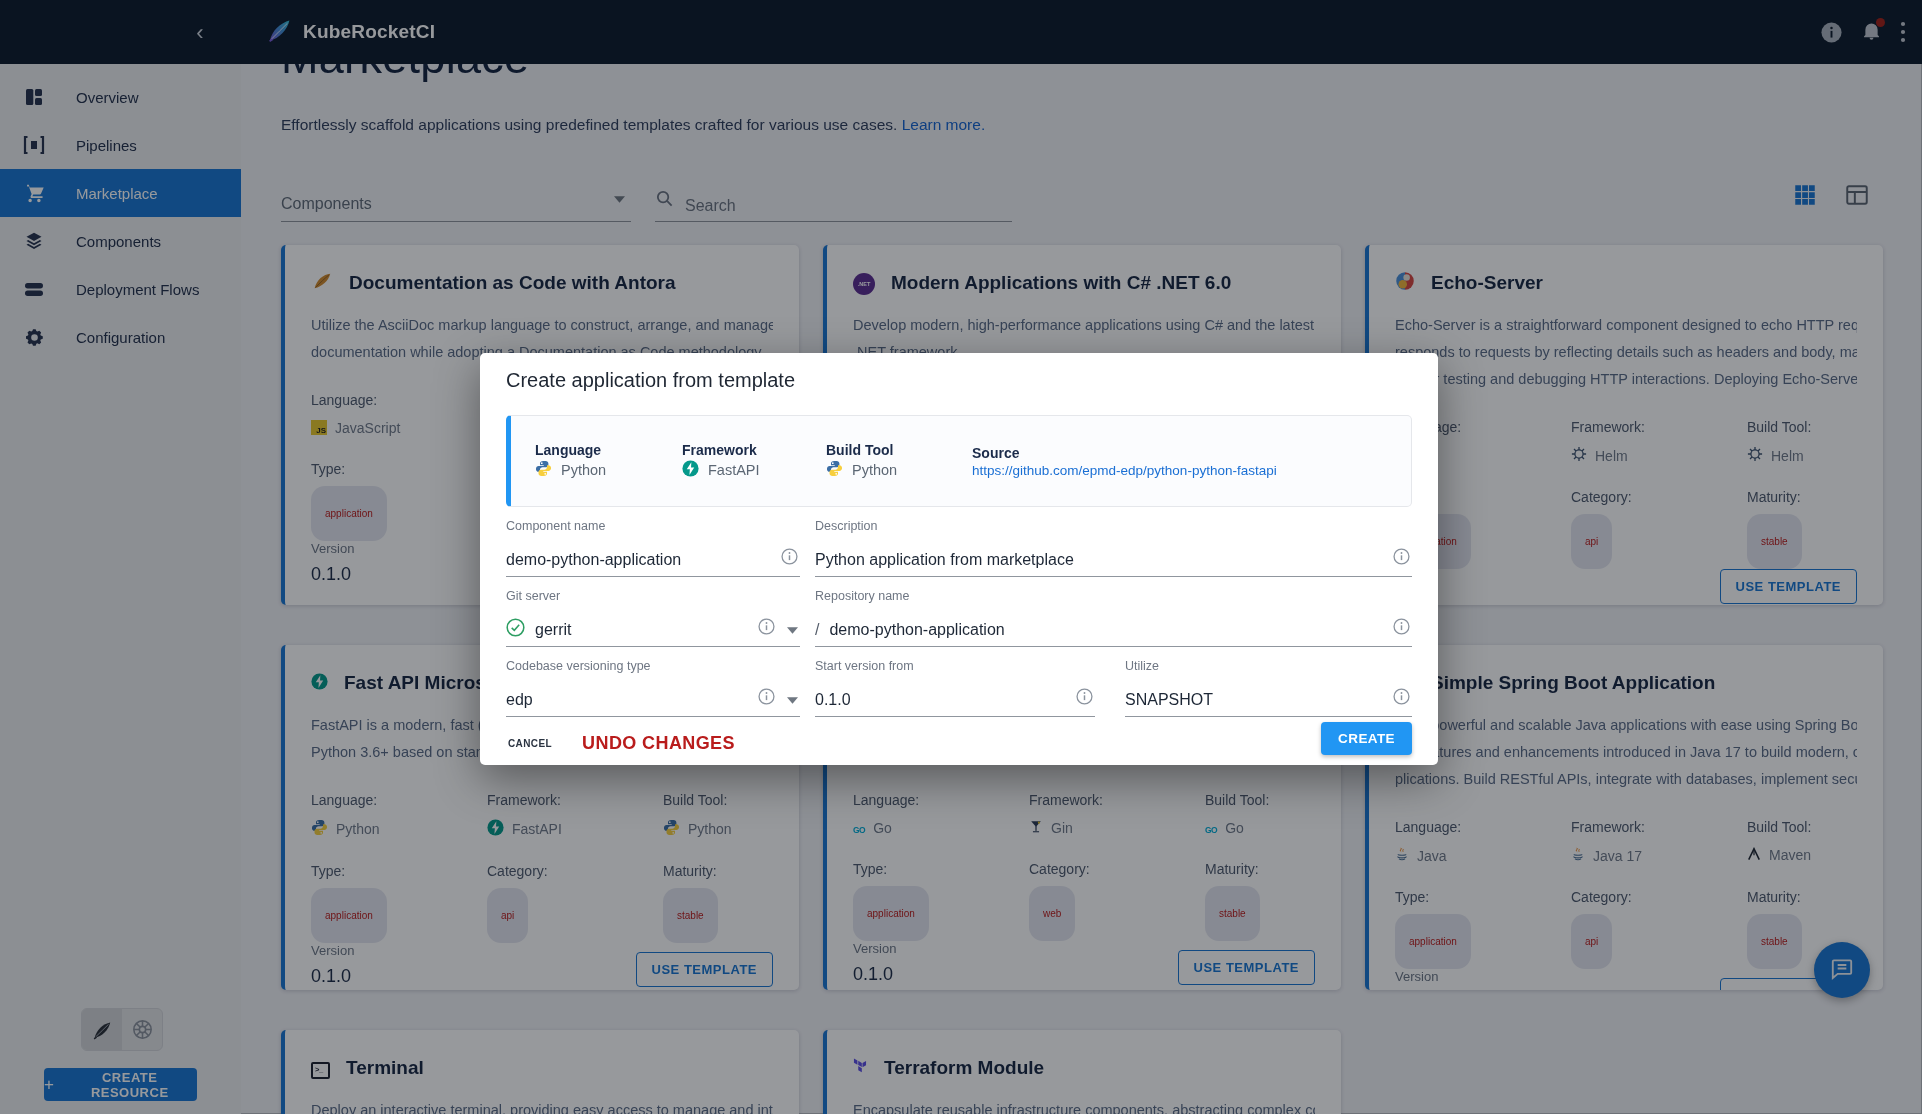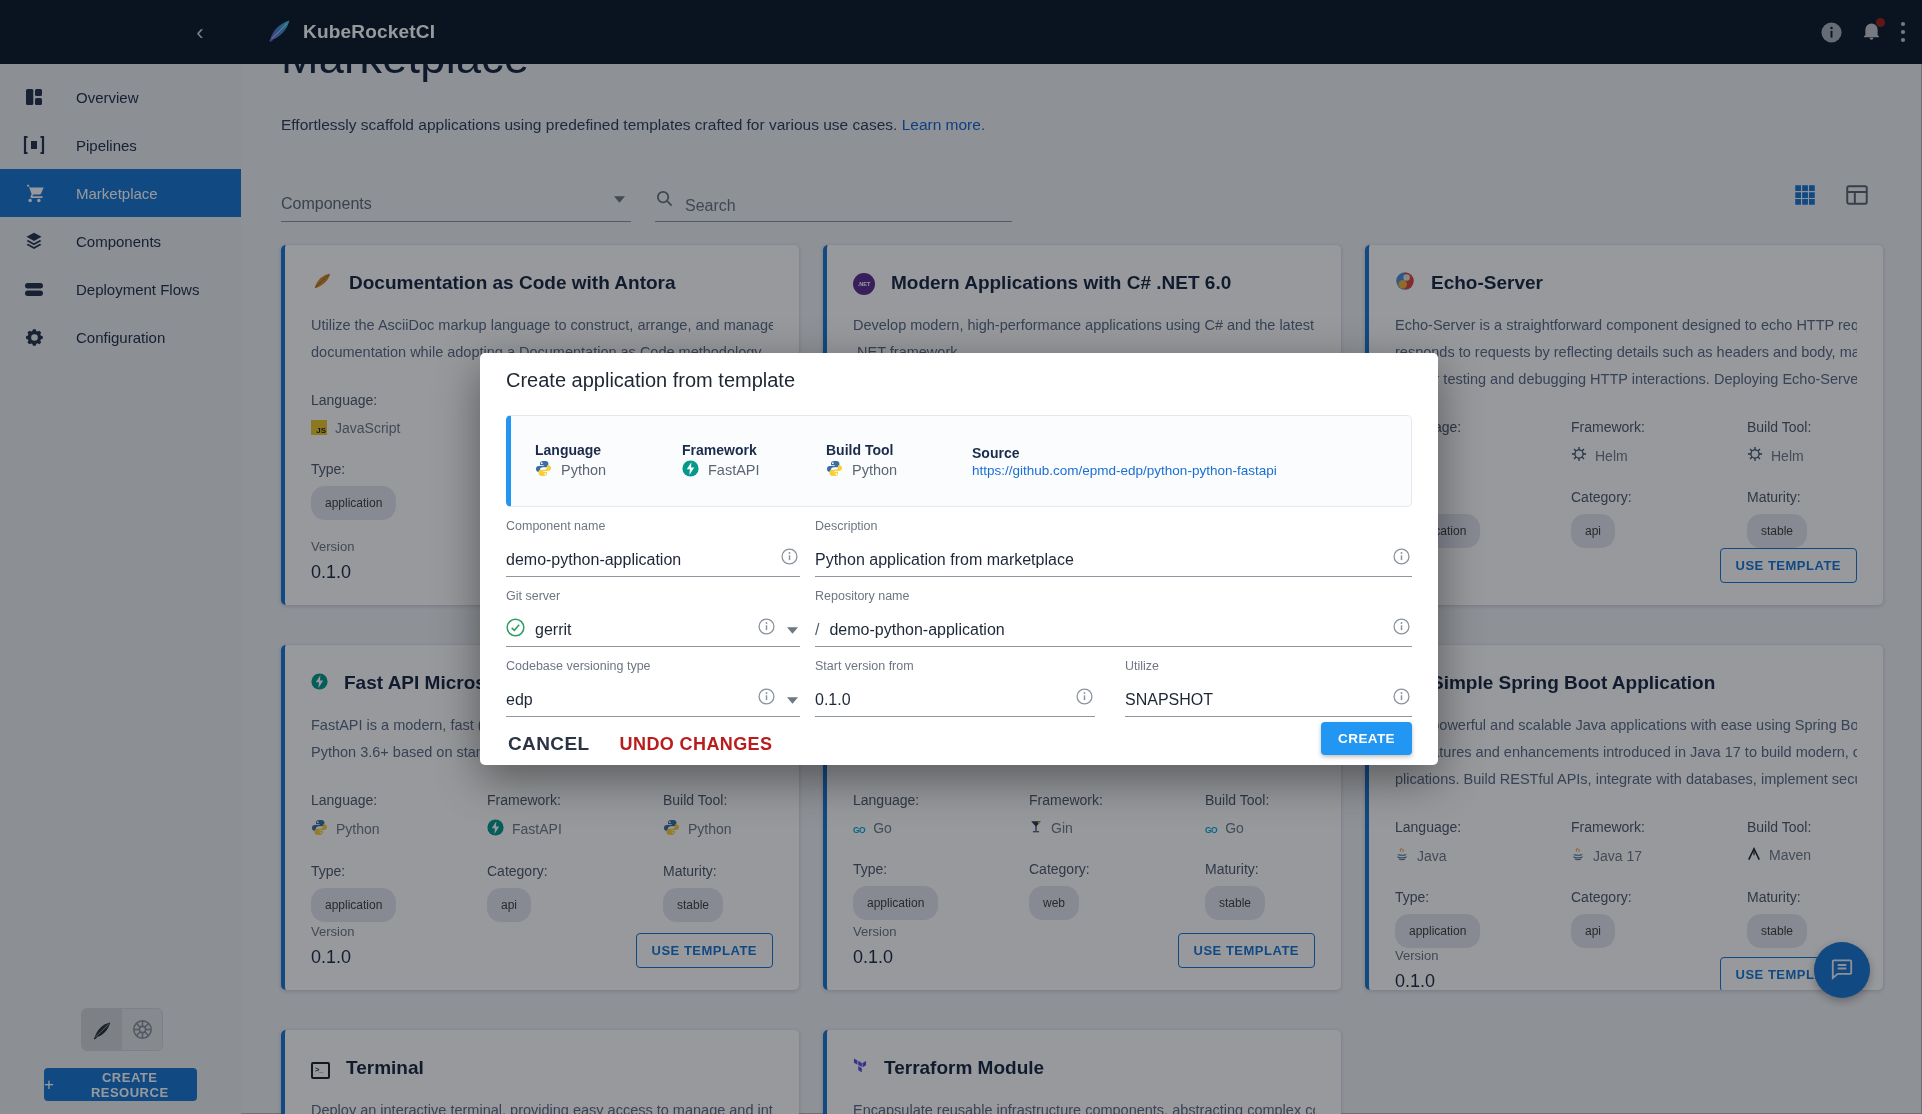--- a/index.html
+++ b/index.html
@@ -50,21 +50,21 @@
   .cards { position:absolute; left:40px; top:245px; width:1602px; display:grid; grid-template-columns:518px 518px 518px; grid-template-rows:360px 345px 340px; column-gap:24px; row-gap:40px; }
   .card { position:relative; background:#ffffff; border-radius:5px; border-left:4px solid #1976d2; box-shadow:0 1px 4px rgba(20,30,60,.18); padding:24px 26px 22px 26px; display:flex; flex-direction:column; overflow:hidden; }
   .card-head { display:flex; align-items:center; gap:16px; min-height:28px; }
   .card-title { font-size:19px; font-weight:700; color:#182743; white-space:nowrap; }
   .card-desc { margin-top:15px; }
   .desc-line { font-size:14.5px; color:#5a6b87; line-height:27px; white-space:nowrap; overflow:hidden; }
   .meta-row { display:grid; grid-template-columns:176px 176px 1fr; margin-top:24px; }
   .meta-row.first { margin-top:26px; }
   .m-label { font-size:14px; color:#4e5a6e; }
   .m-value { margin-top:11px; display:flex; align-items:center; gap:8px; font-size:14px; color:#707a8a; min-height:18px; }
-  .chip { display:inline-block; margin-top:9px; background:#e4e6f0; color:#404040; font-size:12px; padding:10px 14px; border-radius:14px; }
+  .chip { display:inline-block; margin-top:9px; background:#e4e6f0; color:#b91c1c; font-size:10px; padding:22px 14px; border-radius:14px; }
   .card-foot { margin-top:auto; display:flex; align-items:flex-end; justify-content:space-between; }
   .ver-label { font-size:13px; color:#6c7686; }
   .ver-value { margin-top:8px; font-size:18px; color:#1c2b47; }
   .use-template-btn { border:1px solid #1976d2; background:transparent; color:#1976d2; font-size:13px; font-weight:700; letter-spacing:.5px; border-radius:4px; padding:9px 15px; cursor:pointer; font-family:"Liberation Sans",sans-serif; }
 
   
   .chat-fab { position:absolute; right:52px; top:942px; width:56px; height:56px; border-radius:50%; background:#1976d2; border:none; cursor:pointer; display:flex; align-items:center; justify-content:center; box-shadow:0 3px 8px rgba(0,0,0,.3); z-index:12; }
 
   
   .backdrop { position:absolute; inset:0; background:rgba(8,12,20,.42); z-index:40; }
@@ -83,21 +83,21 @@
   .f-value { font-size:16px; color:#1d2736; white-space:nowrap; }
   .f-prefix { font-size:16px; color:#555e6b; }
   .f-icons { position:absolute; right:2px; bottom:8px; display:flex; align-items:center; gap:12px; }
   .row1 { top:166px; } .row2 { top:236px; } .row3 { top:306px; }
   .fc1 { left:26px; width:294px; }
   .fc2 { left:335px; width:597px; }
   .fc2s { left:335px; width:280px; }
   .fc3s { left:645px; width:287px; }
 
   .modal-actions-left { position:absolute; left:26px; top:372px; display:flex; align-items:center; gap:26px; }
-  .btn-text-dark { background:none; border:none; font-size:19px; font-weight:700; letter-spacing:.4px; color:#2b3442; cursor:pointer; font-family:"Liberation Sans",sans-serif; padding:8px 2px; }
+  .btn-text-dark { background:none; border:none; font-size:10px; font-weight:700; letter-spacing:.4px; color:#2b3442; cursor:pointer; font-family:"Liberation Sans",sans-serif; padding:8px 2px; }
   .btn-text-blue { background:none; border:none; font-size:18px; font-weight:700; letter-spacing:.4px; color:#b91c1c; cursor:pointer; font-family:"Liberation Sans",sans-serif; padding:8px 2px; }
   .btn-create { position:absolute; right:26px; top:369px; background:#2196f3; color:#fff; border:none; border-radius:4px; font-size:13.5px; font-weight:700; letter-spacing:.4px; padding:9px 17px; cursor:pointer; box-shadow:0 2px 4px rgba(0,0,0,.25); font-family:"Liberation Sans",sans-serif; }
 
   
   .ic-js { width:16px; height:15px; background:#e9c92c; color:#1c1c1c; font-size:8px; font-weight:700; display:inline-flex; align-items:flex-end; justify-content:flex-end; padding:1px 1px 0 0; }
   .ic-go { color:#00acd7; font-size:8.5px; font-weight:800; letter-spacing:-.5px; }
   .ic-dotnet { width:22px; height:22px; border-radius:50%; background:#5c2d91; color:#fff; font-size:5.5px; font-weight:700; display:inline-flex; align-items:center; justify-content:center; }
   .ic-term { display:inline-flex; width:19px; height:17px; border:2px solid #1d2230; border-radius:2px; color:#1d2230; font-size:7.5px; font-weight:700; align-items:flex-start; justify-content:flex-start; padding:1px 0 0 2px; letter-spacing:-.5px; }
   .ic-spring { width:20px; height:20px; border-radius:50%; background:#6cb33e; display:inline-block; }
 </style>

